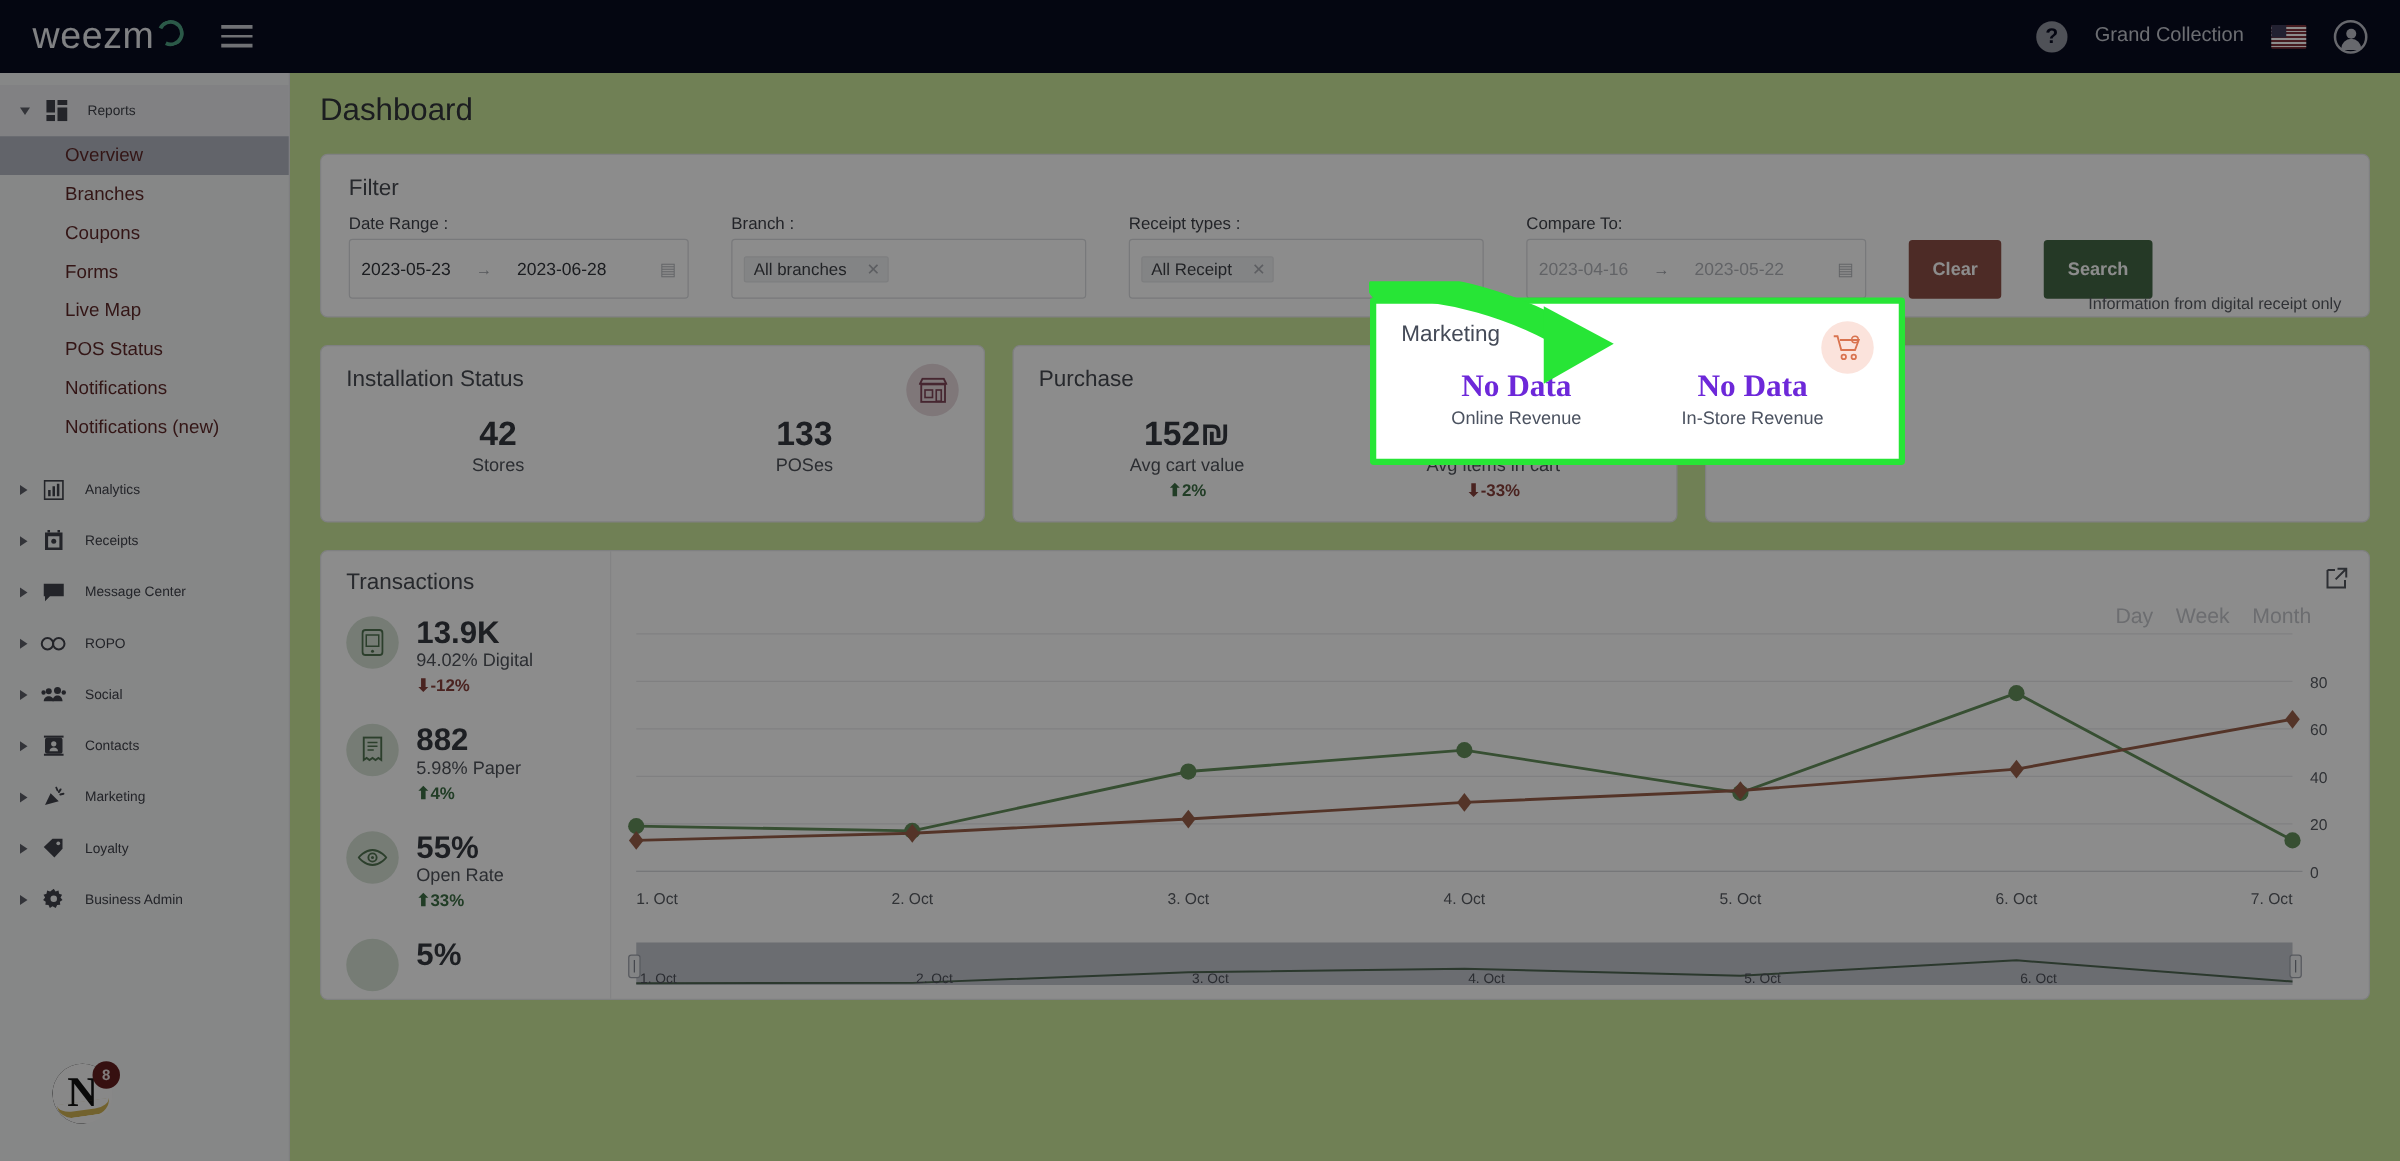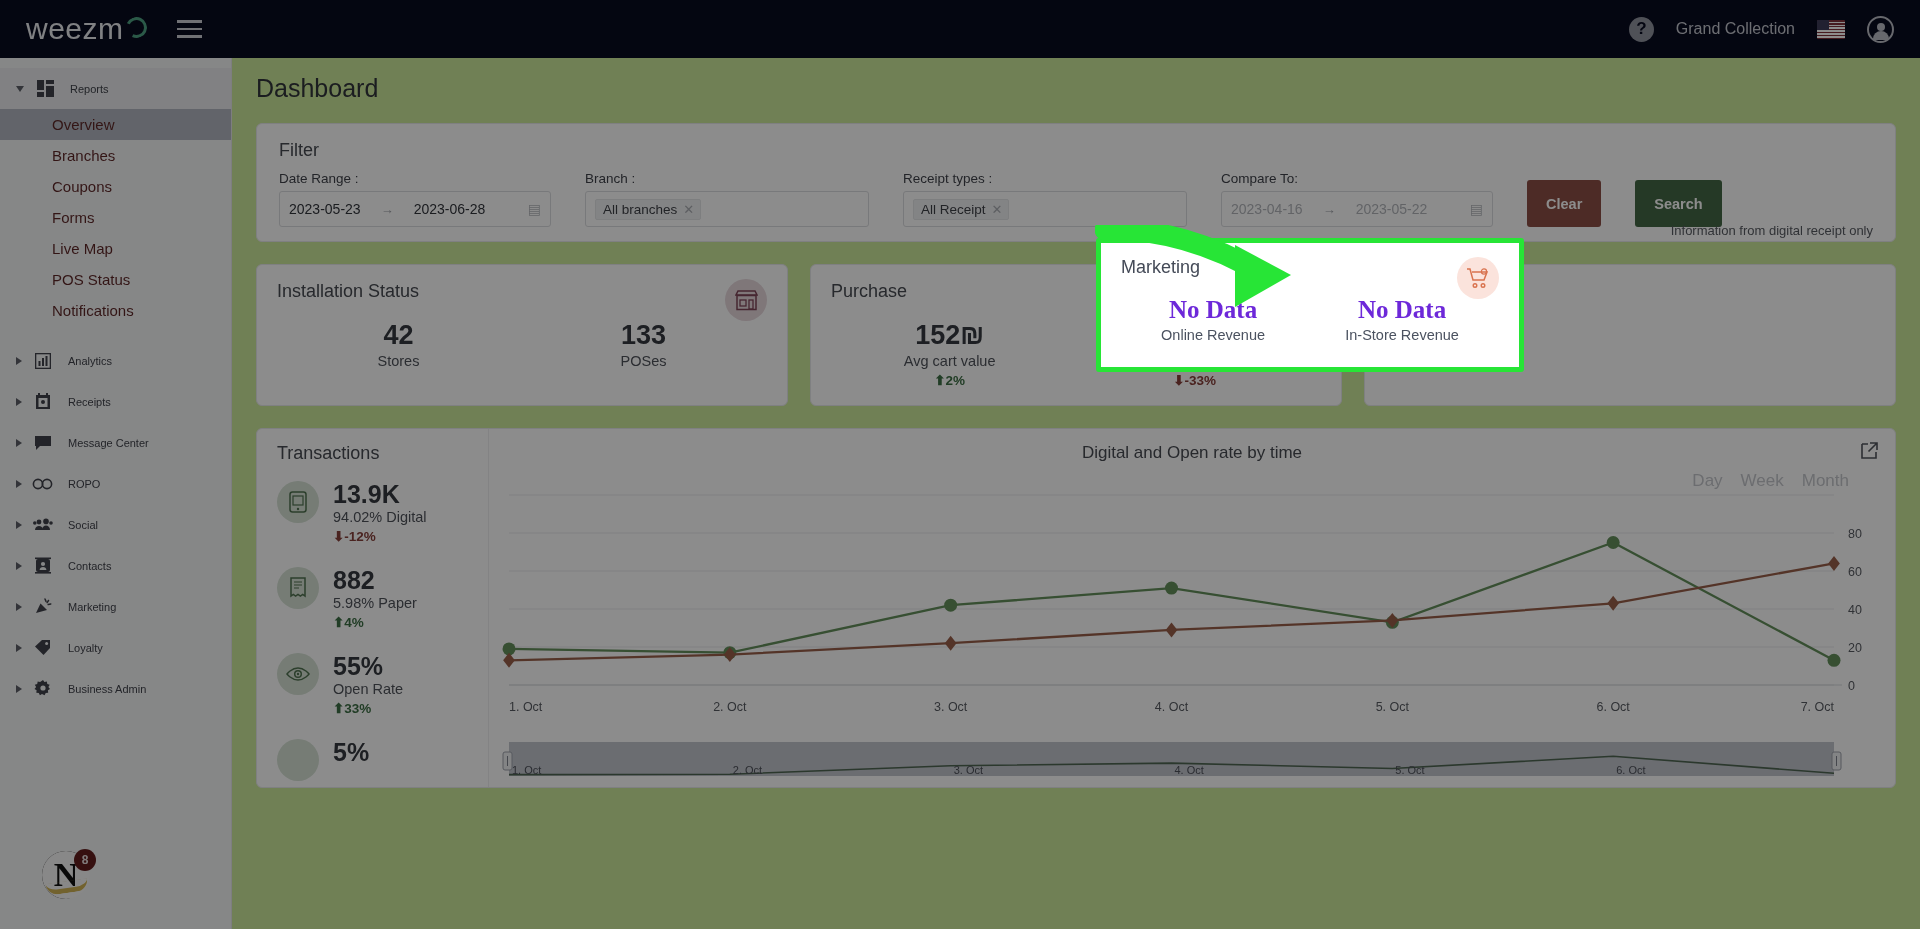--- a/index.html
+++ b/index.html
@@ -85,31 +85,31 @@
   .page-title { font-size: 25px; color: #2f3440; padding: 16px 0 0 24px; font-weight: 400; }
 
   .card { background:#fff; border:1px solid #e6e8ec; border-radius: 6px; }
 
   
   .filter-card { margin: 20px 24px 0 24px; padding: 16px 22px 14px 22px; position: relative; }
   .filter-title { font-size: 18px; color:#444a57; margin-bottom: 10px; }
   .filter-row { display: flex; align-items: flex-end; gap: 34px; }
   .field-label { font-size: 13.5px; color: #3d4250; margin-bottom: 5px; }
   .input-box {
-    height: 36px; border: 1px solid #d9dce2; border-radius: 3px; background:#fff;
+    height: 48px; border: 1px solid #d9dce2; border-radius: 3px; background:#fff;
     display:flex; align-items:center; padding: 0 9px; font-size: 14px; color:#2f3440;
   }
   .daterange { width: 272px; justify-content: space-between; }
   .daterange .dates { display:flex; align-items:center; gap: 20px; }
   .arrow-min { color:#9aa0ab; font-size: 13px; }
   .cal-ico { color:#b3b8c2; font-size: 14px; }
   .wide-select { width: 284px; }
   .chip {
     background:#eef0f3; border:1px solid #e2e5ea; border-radius:2px; font-size:13.5px; color:#3a3f4b;
-    padding: 2px 6px 2px 7px; display:flex; align-items:center; gap:6px;
+    padding: 2px 6px 2px 7px; display:flex; align-items:center; gap:16px;
   }
   .chip .x { color:#a6acb7; font-size: 13px; }
   .placeholder-text { color:#b0b5bf; }
   .btn { height: 47px; padding: 0 19px; border:none; border-radius:3px; color:#fff;
          font-size: 14.5px; font-weight: bold; cursor:pointer; }
   .btn-clear { background:#b44532; }
   .btn-search { background:#2f7031; }
   .filter-note { position:absolute; right: 22px; bottom: 3px; font-size: 13px; color:#555b67; }
 
   
@@ -209,20 +209,23 @@
         </div>
       <div class="sub-item">
           <span>Live Map</span>
         </div>
       <div class="sub-item">
           <span>POS Status</span>
         </div>
       <div class="sub-item">
           <span>Notifications</span>
         </div>
+      <div class="sub-item">
+          <span>Notifications (new)</span>
+        </div>
 
       <div class="sep"></div>
 
       <div class="nav-group">
         <div class="caret right"></div>
         <div class="nav-ico">
           <svg width="16" height="16" viewBox="0 0 16 16">
               <rect x="0.5" y="0.5" width="15" height="15" fill="none" stroke="#3d4250" stroke-width="1.6"></rect>
               <rect x="3.5" y="8" width="2" height="5" fill="#3d4250"></rect>
               <rect x="7" y="5" width="2" height="8" fill="#3d4250"></rect>
@@ -490,21 +493,20 @@
             <div class="tx-item">
               <div class="tx-ico"></div>
               <div>
                 <div class="tx-num">5%</div>
               </div>
             </div>
           </div>
         </div>
 
         <div class="chart-wrap">
-          <div class="chart-title">Digital and Open rate by time</div>
           <div class="ext-ico">
             <svg width="20" height="20" viewBox="0 0 20 20">
                 <path d="M3 3h6M3 3v14h14v-6" fill="none" stroke="#4e5564" stroke-width="1.6"></path>
                 <path d="M11 2h7v7M18 2l-8.5 8.5" fill="none" stroke="#4e5564" stroke-width="1.6"></path>
               </svg>
           </div>
           <div class="gran">
             <span>Day</span>
             <span>Week</span>
             <span>Month</span>

